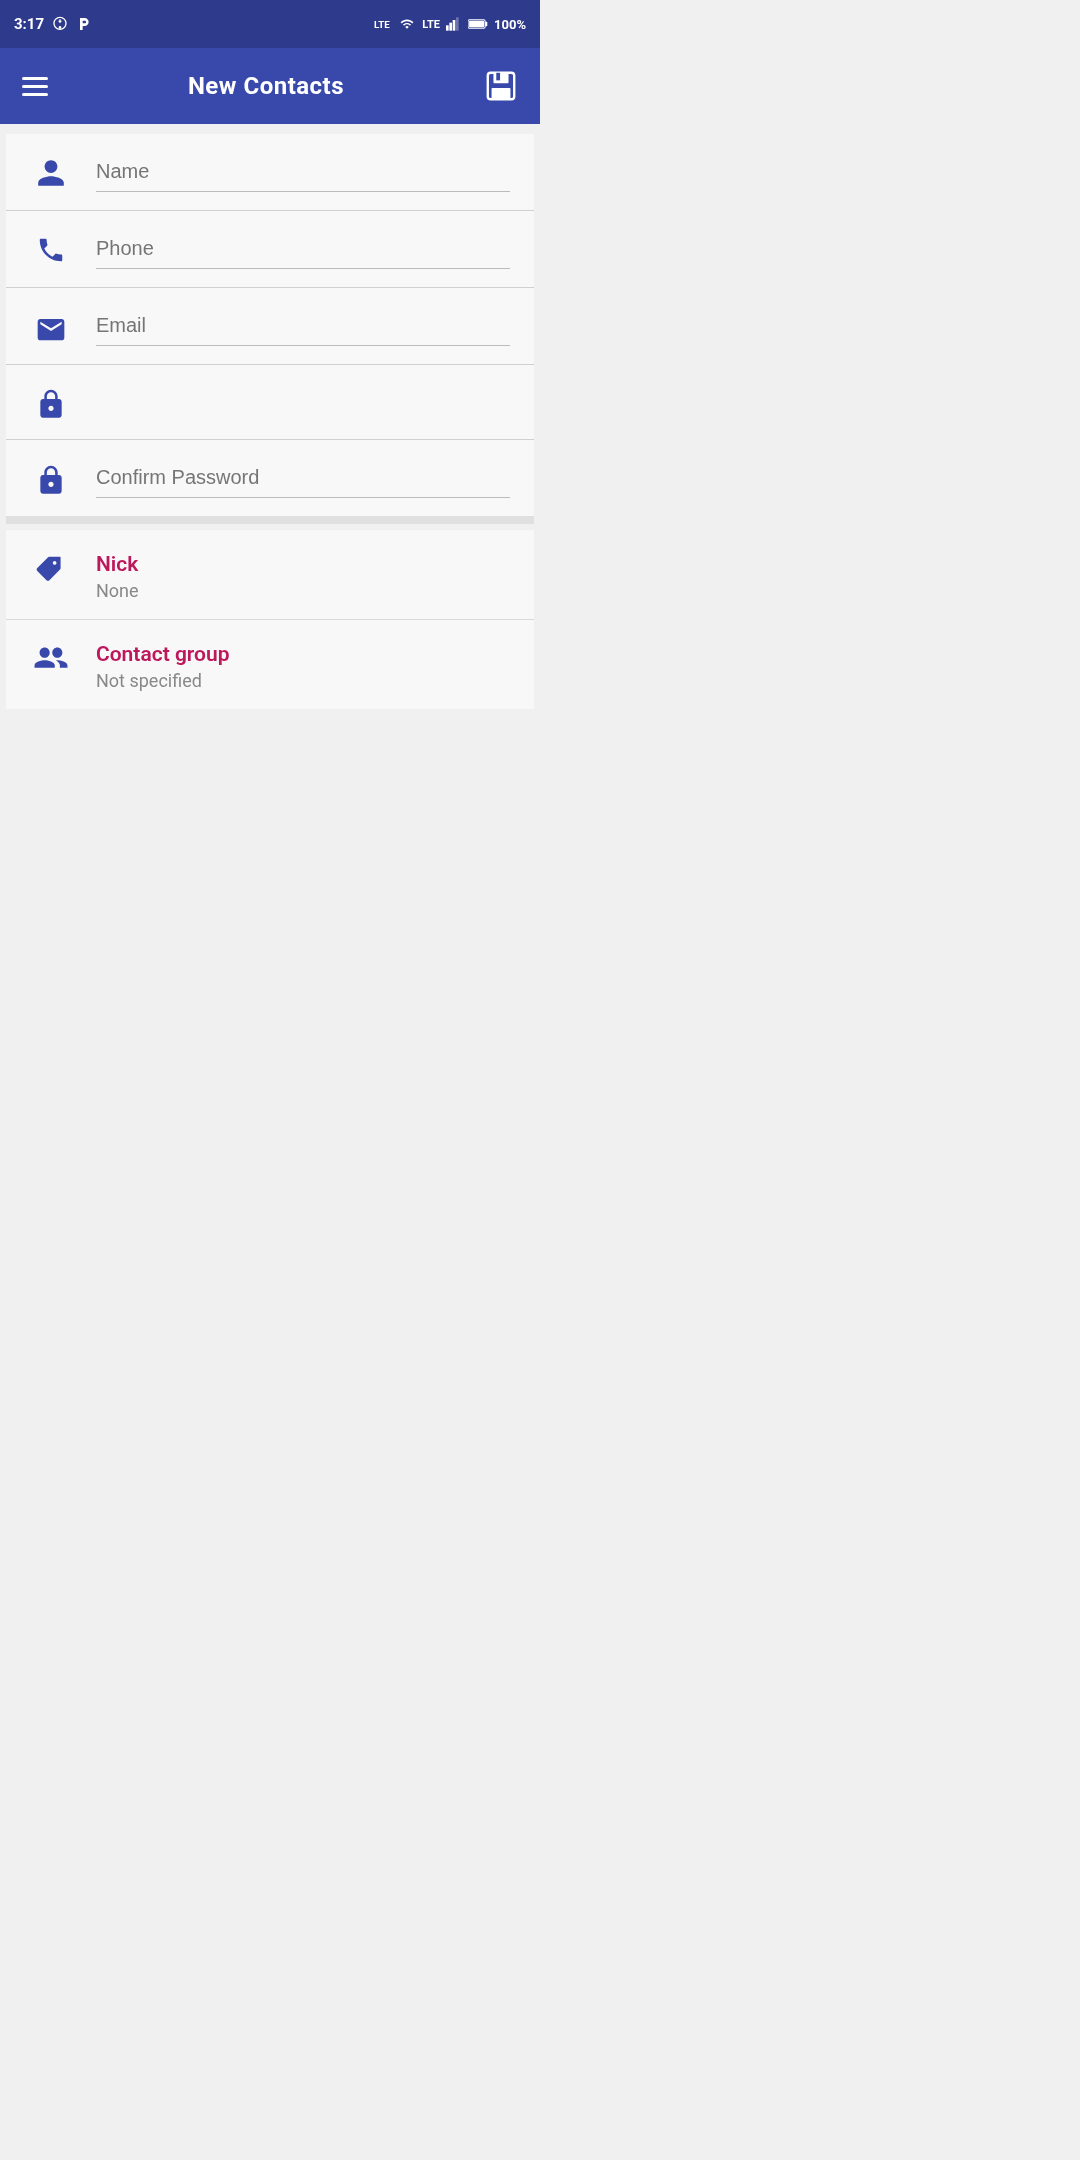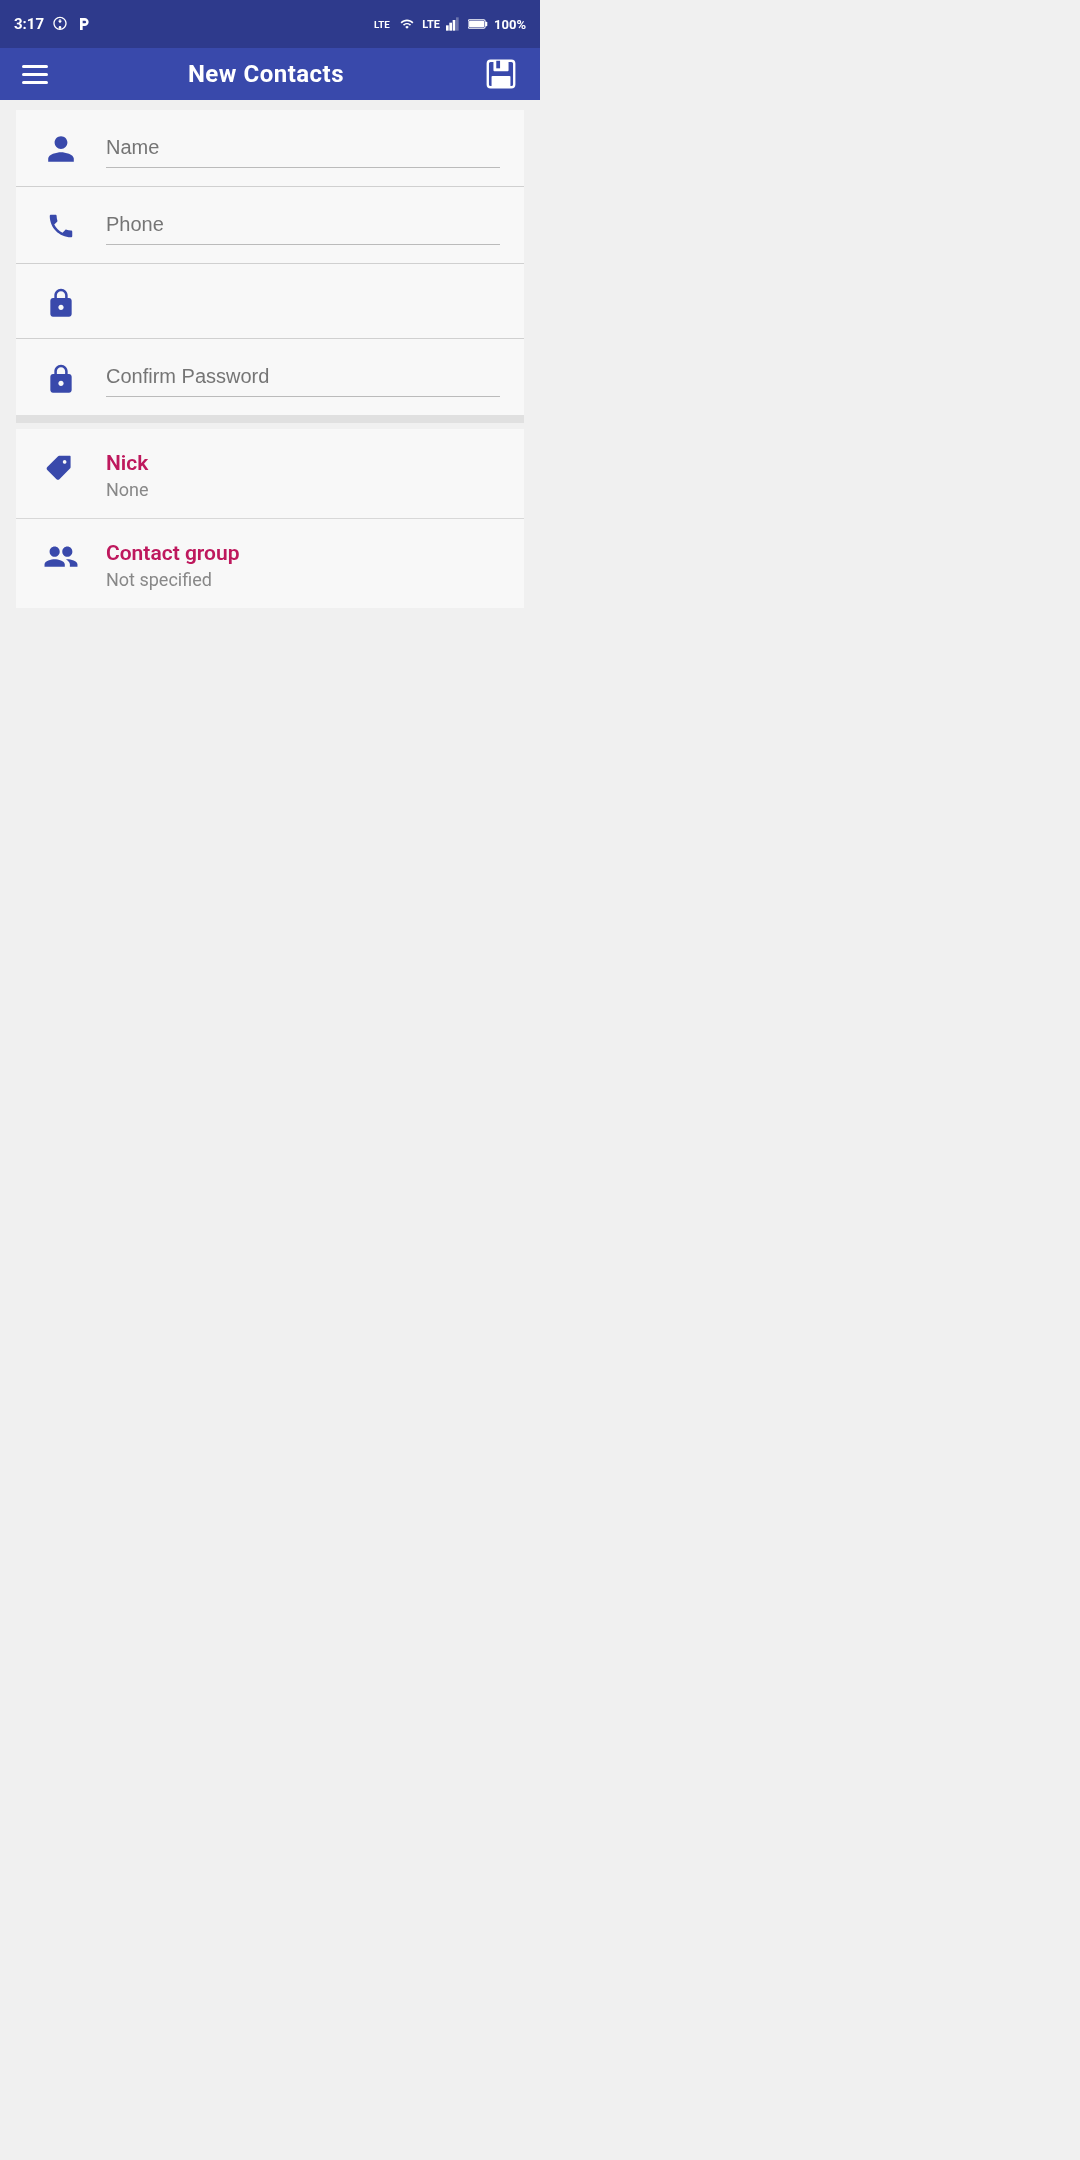--- a/index.html
+++ b/index.html
@@ -38,21 +38,21 @@
     }
     .status-time {
       font-size: 15px;
       font-weight: 700;
     }
 
     
     .app-bar {
       background: #3949ab;
       color: #fff;
-      height: 52px;
+      height: 76px;
       display: flex;
       align-items: center;
       justify-content: space-between;
       padding: 0 22px;
     }
     .app-bar-title {
       font-size: 24px;
       font-weight: 700;
       letter-spacing: 0.5px;
     }
@@ -71,21 +71,21 @@
     }
     .save-icon {
       width: 34px;
       height: 34px;
       cursor: pointer;
     }
 
     
     .content {
       background: #f0f0f0;
-      padding: 10px 16px;
+      padding: 10px 6px;
     }
 
     
     .form-section {
       background: #f8f8f8;
       margin-bottom: 0;
     }
 
     .form-row {
       display: flex;
@@ -256,20 +256,30 @@
       <div class="row-icon">
         <svg width="30" height="30" viewBox="0 0 24 24" fill="#3949ab">
           <path d="M6.6 10.8c1.4 2.8 3.8 5.1 6.6 6.6l2.2-2.2c.3-.3.7-.4 1-.2 1.1.4 2.3.6 3.6.6.6 0 1 .4 1 1V20c0 .6-.4 1-1 1-9.4 0-17-7.6-17-17 0-.6.4-1 1-1h3.5c.6 0 1 .4 1 1 0 1.3.2 2.5.6 3.6.1.3 0 .7-.2 1L6.6 10.8z"></path>
         </svg>
       </div>
       <div class="row-content">
         <input class="field-input" type="tel" placeholder="Phone" style="">
       </div>
     </div>
 
+    <div class="form-row">
+      <div class="row-icon">
+        <svg width="32" height="28" viewBox="0 0 24 20" fill="#3949ab">
+          <path d="M20 4H4c-1.1 0-2 .9-2 2v12c0 1.1.9 2 2 2h16c1.1 0 2-.9 2-2V6c0-1.1-.9-2-2-2zm0 4l-8 5-8-5V6l8 5 8-5v2z"></path>
+        </svg>
+      </div>
+      <div class="row-content">
+        <input class="field-input" type="email" placeholder="Email" style="">
+      </div>
+    </div>
 
     <div class="form-row">
       <div class="row-icon">
         <svg width="28" height="32" viewBox="0 0 20 24" fill="#3949ab">
           <path d="M16 9h-1V7c0-2.8-2.2-5-5-5S5 4.2 5 7v2H4c-1.1 0-2 .9-2 2v10c0 1.1.9 2 2 2h12c1.1 0 2-.9 2-2V11c0-1.1-.9-2-2-2zm-6 9c-1.1 0-2-.9-2-2s.9-2 2-2 2 .9 2 2-.9 2-2 2zm3.1-9H6.9V7c0-1.7 1.4-3.1 3.1-3.1 1.7 0 3.1 1.4 3.1 3.1v2z"></path>
         </svg>
       </div>
     </div>
 
     <div class="form-row">

